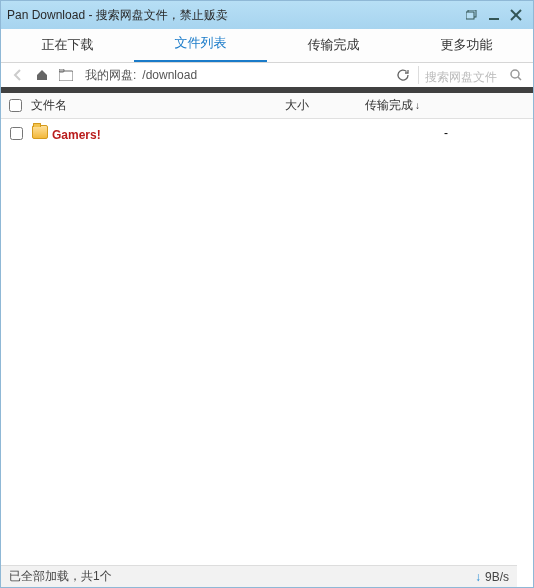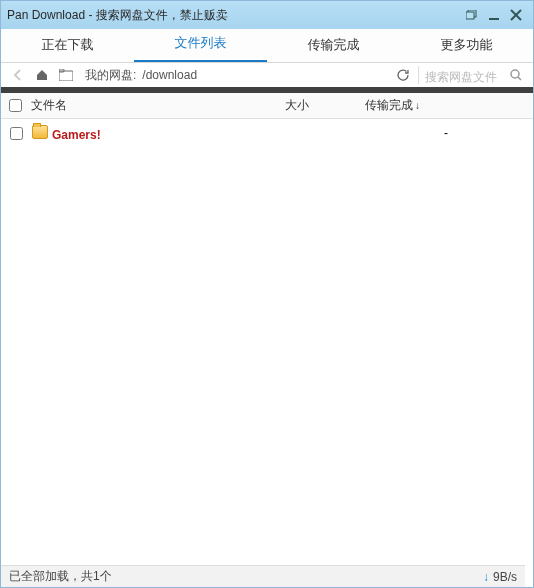--- a/index.html
+++ b/index.html
@@ -22,21 +22,21 @@
   .col-check { width: 22px; display: flex; align-items: center; }
   .col-name { flex: 1; }
   .col-size { width: 80px; }
   .col-mtime { width: 160px; }
   .sort-arrow { font-size: 10px; margin-left: 2px; }
   .file-list { position: absolute; top: 119px; left: 1px; right: 1px; bottom: 22px; overflow: auto; }
   .row { height: 26px; display: flex; align-items: center; font-size: 12px; padding: 0 8px; cursor: pointer; }
   .folder-icon { width: 16px; height: 14px; display: inline-block; background: linear-gradient(#ffe09a, #f2b83a); border: 1px solid #d49a1c; border-radius: 2px; margin-right: 4px; position: relative; }
   .folder-icon::before { content: ""; position: absolute; top: -3px; left: 0; width: 6px; height: 3px; background: #f2c24a; border: 1px solid #d49a1c; border-bottom: none; border-radius: 1px 1px 0 0; }
   .row .col-name { color: #b91c1c; font-weight: bold; }
-  .statusbar { position: absolute; bottom: 0; left: 0; right: 8px; height: 22px; background: #f2f2f2; border-top: 1px solid #ddd; display: flex; align-items: center; font-size: 12px; color: #444; padding: 0 8px; }
+  .statusbar { position: absolute; bottom: 0; left: 0; right: 16px; height: 22px; background: #f2f2f2; border-top: 1px solid #ddd; display: flex; align-items: center; font-size: 12px; color: #444; padding: 0 8px; }
   .statusbar .spacer { flex: 1; }
   .rate-icon { color: #2a8fd6; margin-right: 4px; }
   input[type=checkbox] { cursor: pointer; }
 </style>
 </head>
 <body>
 
 <div class="titlebar">
   <span class="title">Pan Download - 搜索网盘文件，禁止贩卖</span>
   <span class="ctrl">

